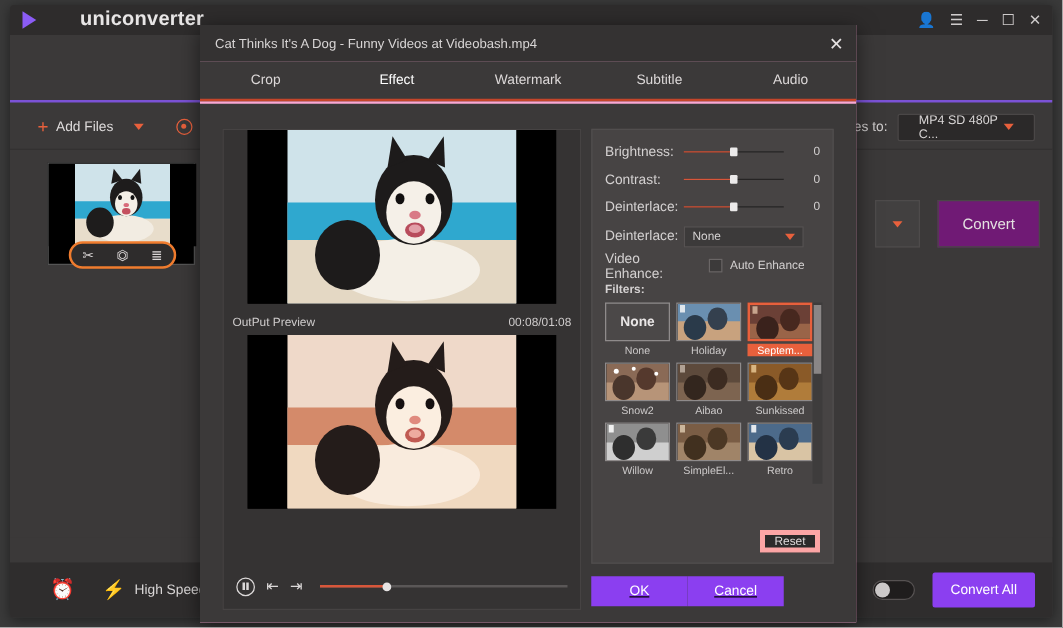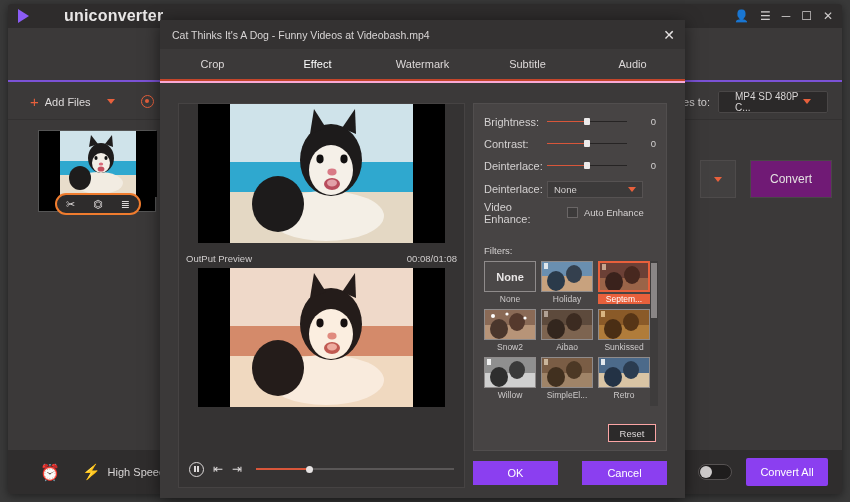--- a/index.html
+++ b/index.html
@@ -261,21 +261,21 @@
     border: 1px solid #565252; display: flex; align-items: center;
     padding: 0 6px; color: #d4d1d1; font-size: 9.5px;
   }
   .dropdown .caret { margin-left: auto; }
   .chk {
     width: 11px; height: 11px; background: #3c3a3a;
     border: 1px solid #6a6666; margin-right: 6px;
   }
   .chk-lab { color: #d4d1d1; font-size: 9.5px; }
 
-  .filters-head { color: #d4d1d1; font-size: 9.5px; margin: 24px 0 5px 0; }
+  .filters-head { color: #d4d1d1; font-size: 9.5px; margin: 5px 0 5px 0; font-weight: bold; }
   .filters-box {
     position: relative; width: 174px; height: 182px;
   }
   .filters-grid {
     display: grid; grid-template-columns: repeat(3, 52px);
     gap: 5px 5px; width: 166px;
   }
   .filt-cell { width: 52px; }
   .filt-thumb {
     width: 52px; height: 31px; border: 1px solid #8f8b8b;
@@ -298,27 +298,27 @@
     position: absolute; right: 0; top: 0; width: 8px; height: 145px;
     background: #3e3c3c;
   }
   .fscroll .bar {
     position: absolute; left: 1px; top: 2px;
     width: 6px; height: 55px; background: #8a8686;
   }
   .reset-btn {
     position: absolute; right: 10px; bottom: 8px;
     width: 48px; height: 18px; background: #2c2a2a;
-    border: 1px solid #fca5a5; color: #ded9d9; font-size: 9.5px;
+    border: 4px solid #fca5a5; color: #ded9d9; font-size: 9.5px;
     display: flex; align-items: center; justify-content: center;
   }
 
   .okcancel {
     position: absolute; left: 313px; top: 378px;
-    width: 194px; display: flex; justify-content: space-between;
+    width: 154px; display: flex; justify-content: space-between; text-decoration: underline;
   }
   .pbtn {
     width: 85px; height: 24px; background: #8b3ff0;
     color: #fff; font-size: 11px;
     display: flex; align-items: center; justify-content: center;
   }
 </style>
 </head>
 <body>
 

